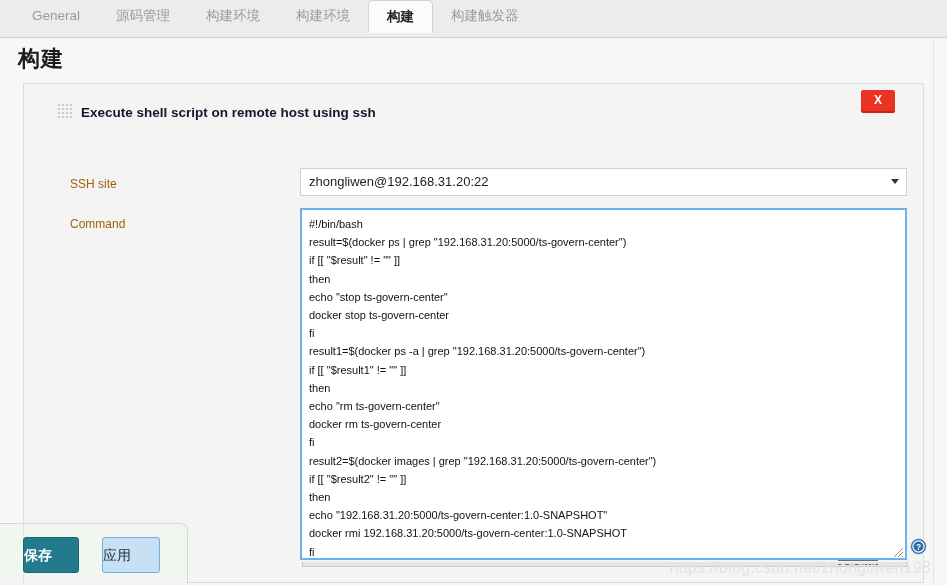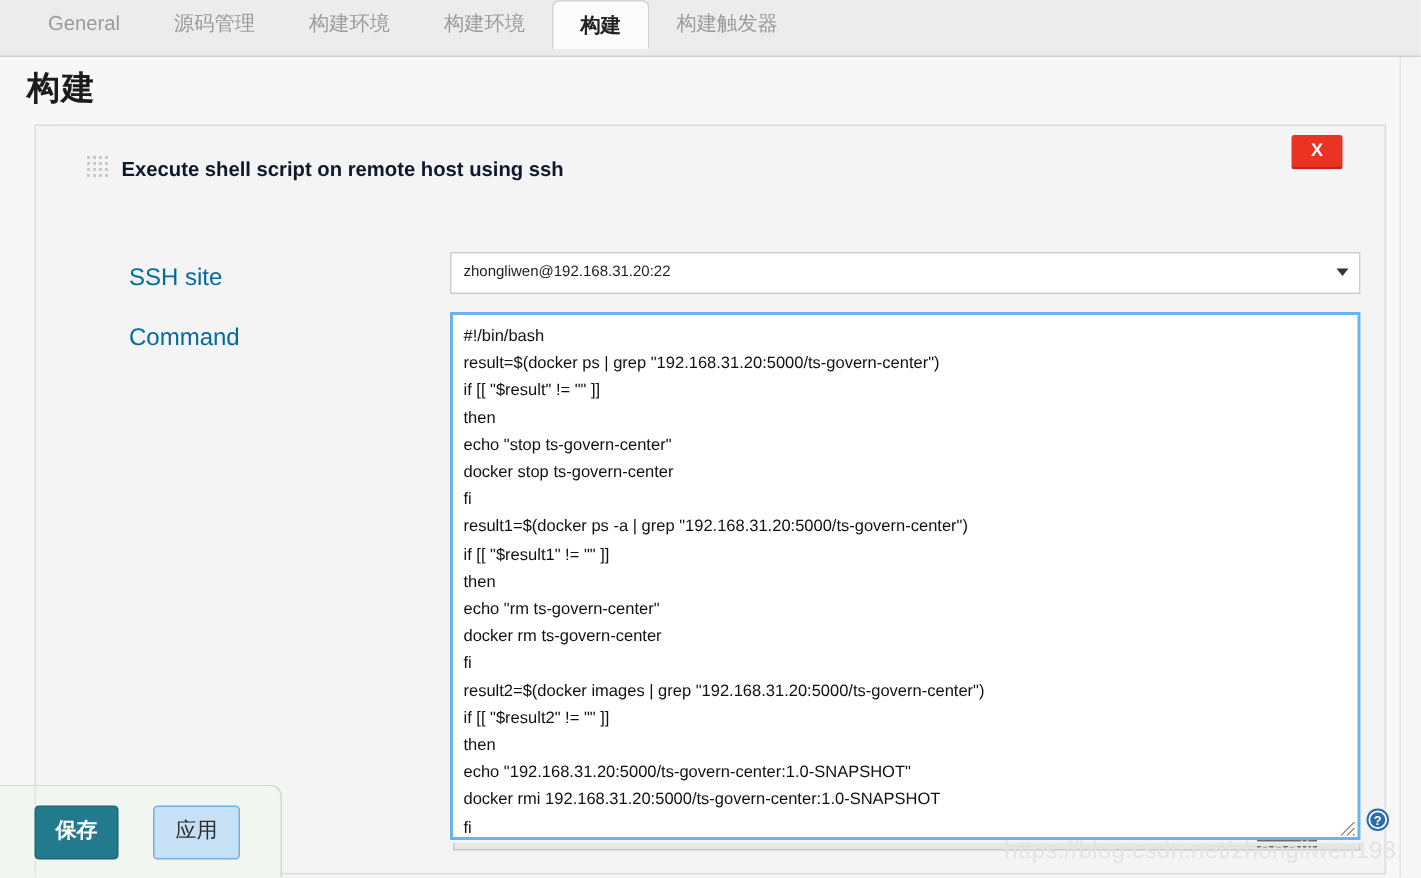--- a/index.html
+++ b/index.html
@@ -134,36 +134,36 @@
     text-align: center;
     border-radius: 2px;
     border-bottom: 2px solid #c4251a;
     cursor: pointer;
     z-index: 6;
   }
 
   
   .row-label {
     position: absolute;
-    left: 28px;
-    font-size: 16px;
-    color: #0369a1;
+    left: 12px;
+    font-size: 12px;
+    color: #a16207;
   }
   .label-ssh  { top: 93px; }
   .label-cmd  { top: 133px; }
 
   .ssh-select {
     position: absolute;
     left: 242px; top: 84px;
     width: 607px;
     height: 28px;
     background: #ffffff;
     border: 1px solid #cfcfcf;
     box-sizing: border-box;
-    font-size: 10px;
+    font-size: 13px;
     color: #1d1d1d;
     padding: 0 24px 0 8px;
     line-height: 26px;
     cursor: pointer;
     white-space: nowrap;
     overflow: hidden;
   }
   .caret {
     position: absolute;
     right: 7px; top: 10px;
@@ -249,24 +249,24 @@
     width: 1px; height: 62px;
     background: #dfe6dc;
   }
   .btn {
     position: absolute;
     top: 13px;
     height: 36px;
     font-size: 14px;
     border-radius: 3px;
     box-sizing: border-box;
-    text-align: center;
+    text-align: left;
     line-height: 34px;
     cursor: pointer;
-    font-family: Liberation Serif, serif;
+    font-family: Liberation Sans, sans-serif;
   }
   .btn-save {
     left: 23px;
     width: 56px;
     background: #237a8c;
     color: #ffffff;
     border: 1px solid #1d6676;
     font-weight: bold;
   }
   .btn-apply {

